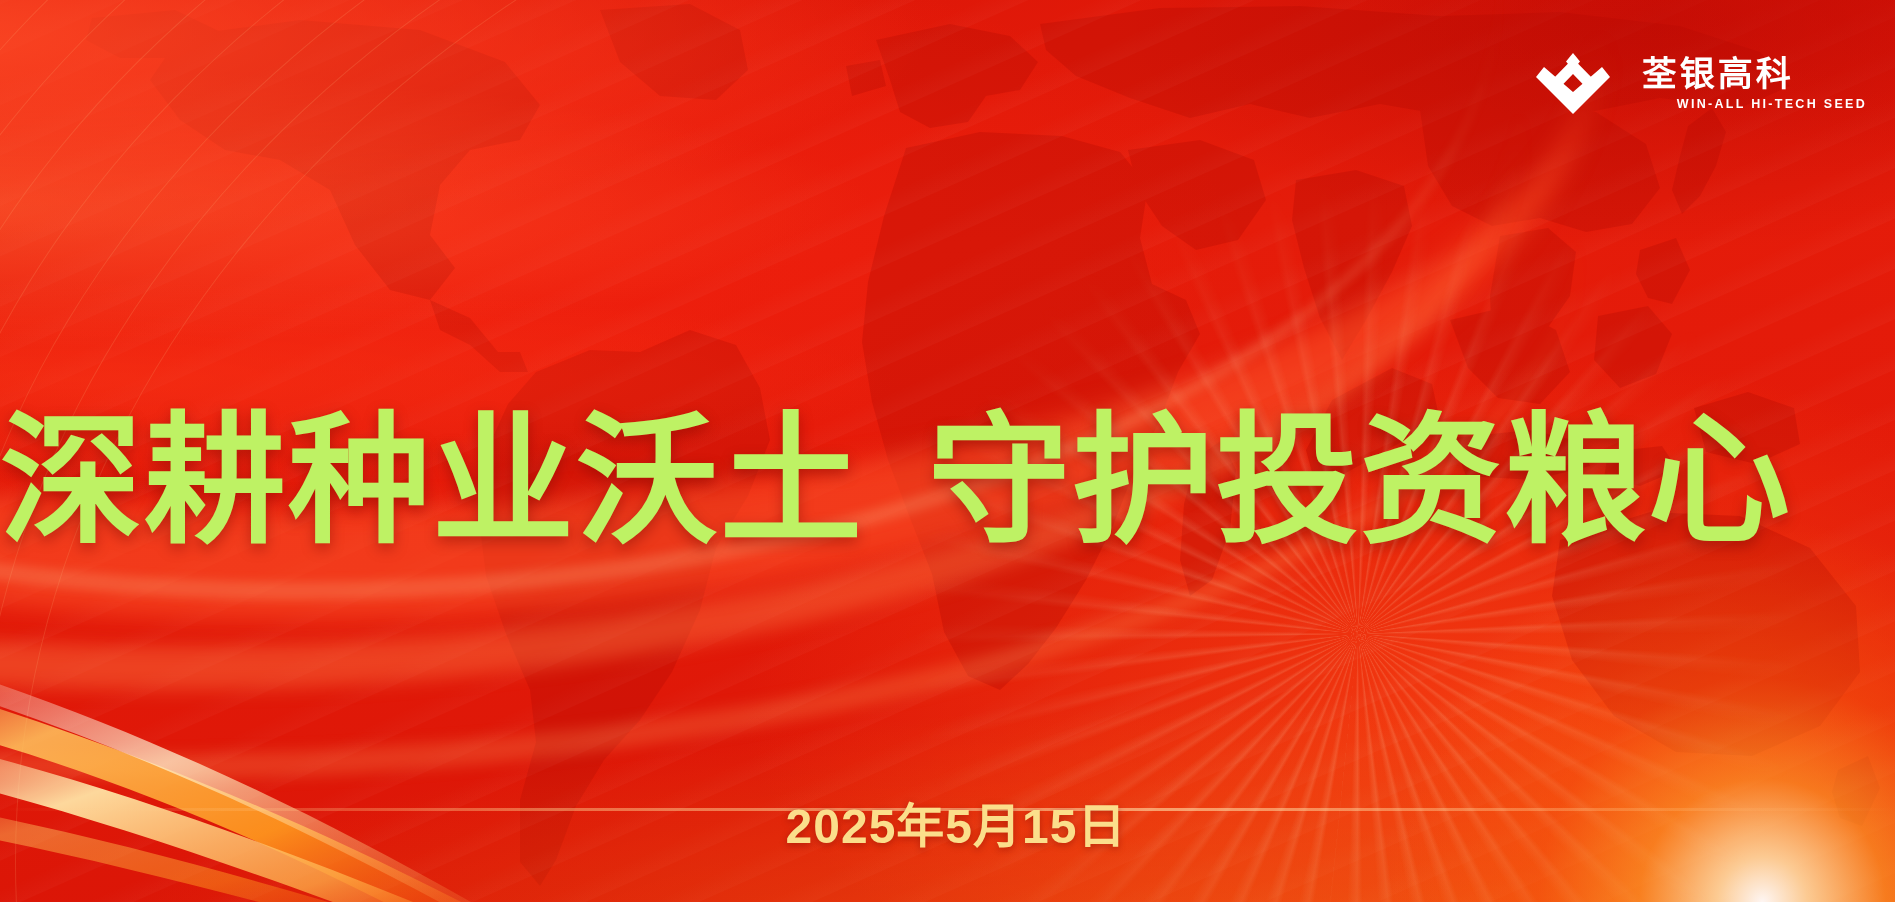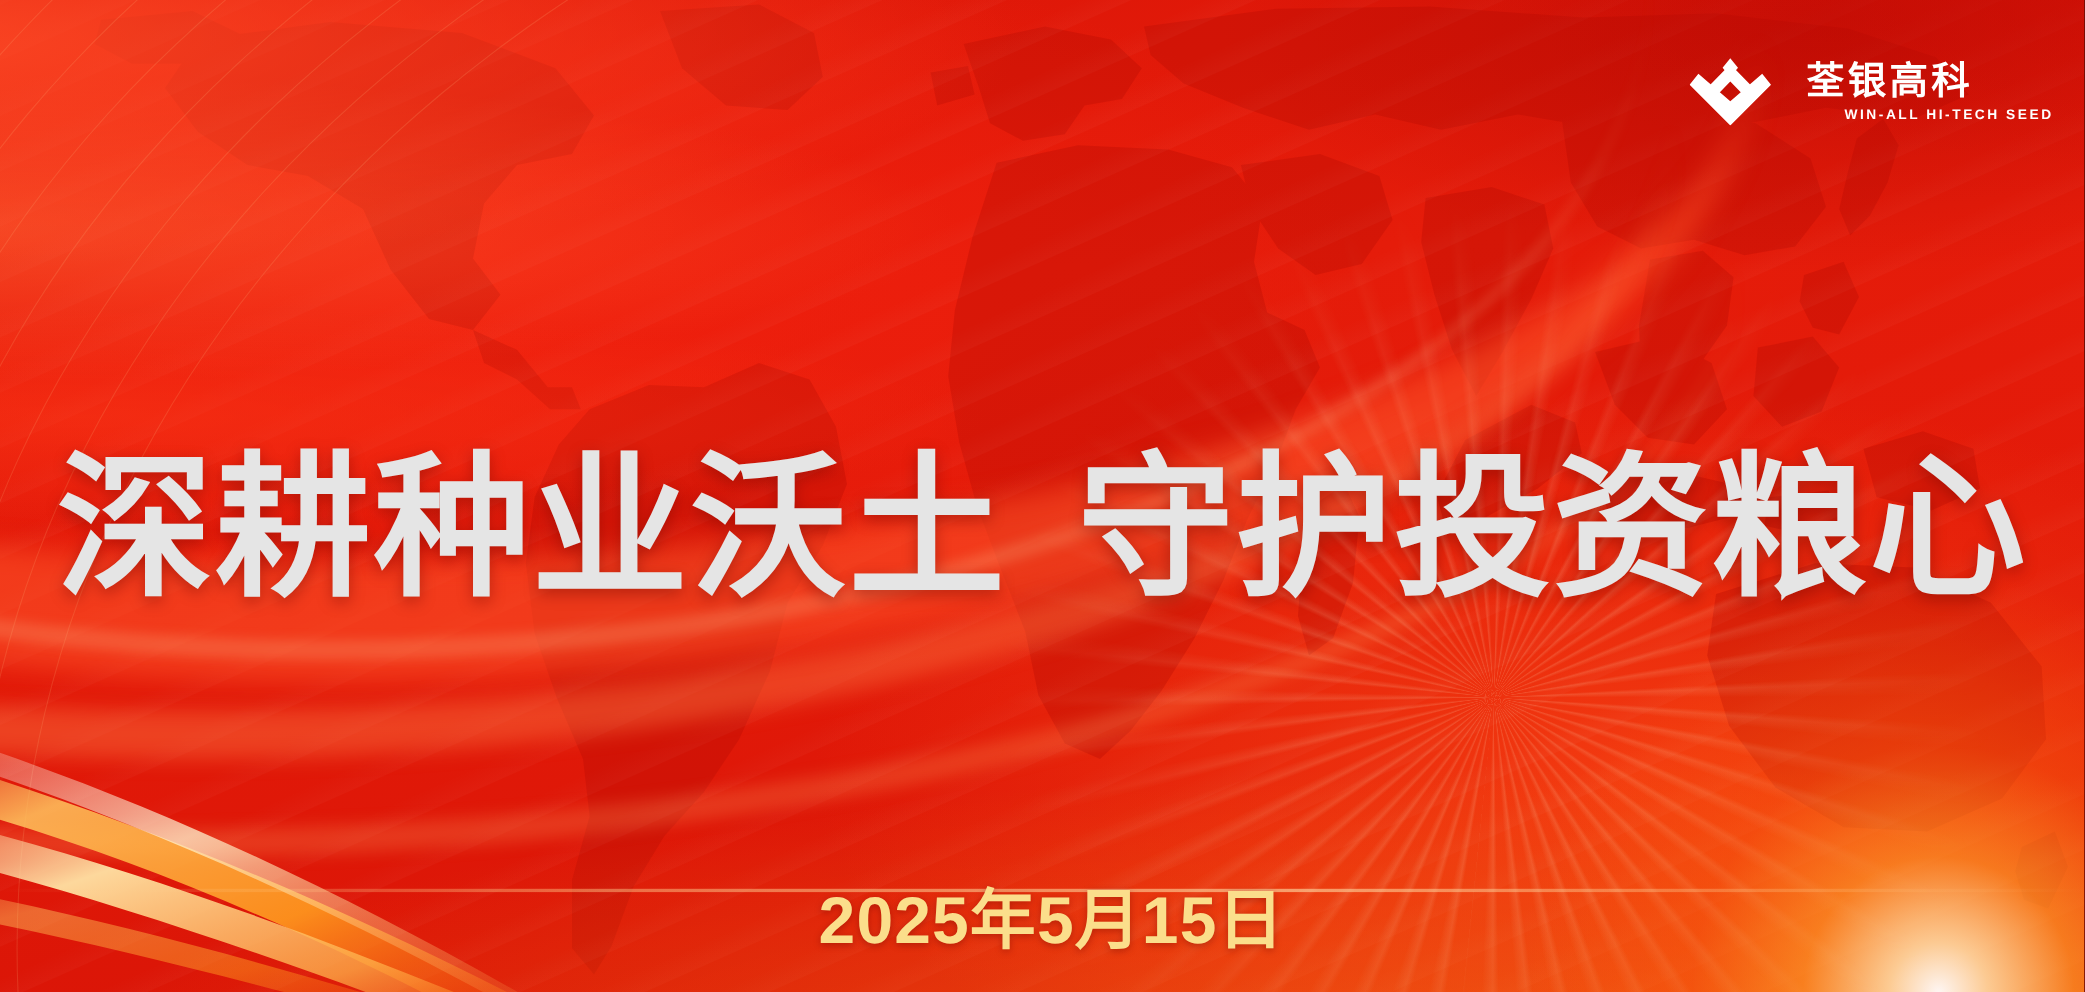--- a/index.html
+++ b/index.html
@@ -163,38 +163,38 @@
     color: #FFFFFF;
     letter-spacing: 2.3px;
     white-space: nowrap;
     margin-left: 35px;
   }
 
   .headline {
     position: absolute;
     left: 0; right: 0;
     top: 410px;
-    text-align: center;
-    color: #e5e5e5;
+    text-align: left;
+    color: #bef264;
     font-size: 142px;
     line-height: 1.0;
     font-weight: 700;
     letter-spacing: 2px;
     white-space: nowrap;
     text-shadow: 0 5px 14px rgba(110,8,0,.42);
   }
   .headline .gap { display: inline-block; width: 64px; }
 
   .date {
     position: absolute;
     left: 17px; right: 0;
     top: 787px;
     text-align: center;
     color: #FBDE8B;
-    font-size: 60px;
+    font-size: 48px;
     font-weight: 700;
     letter-spacing: 1px;
     white-space: nowrap;
     text-shadow: 0 2px 7px rgba(110,8,0,.40);
   }
 </style>
 </head>
 <body>
 
 <div class="banner">

